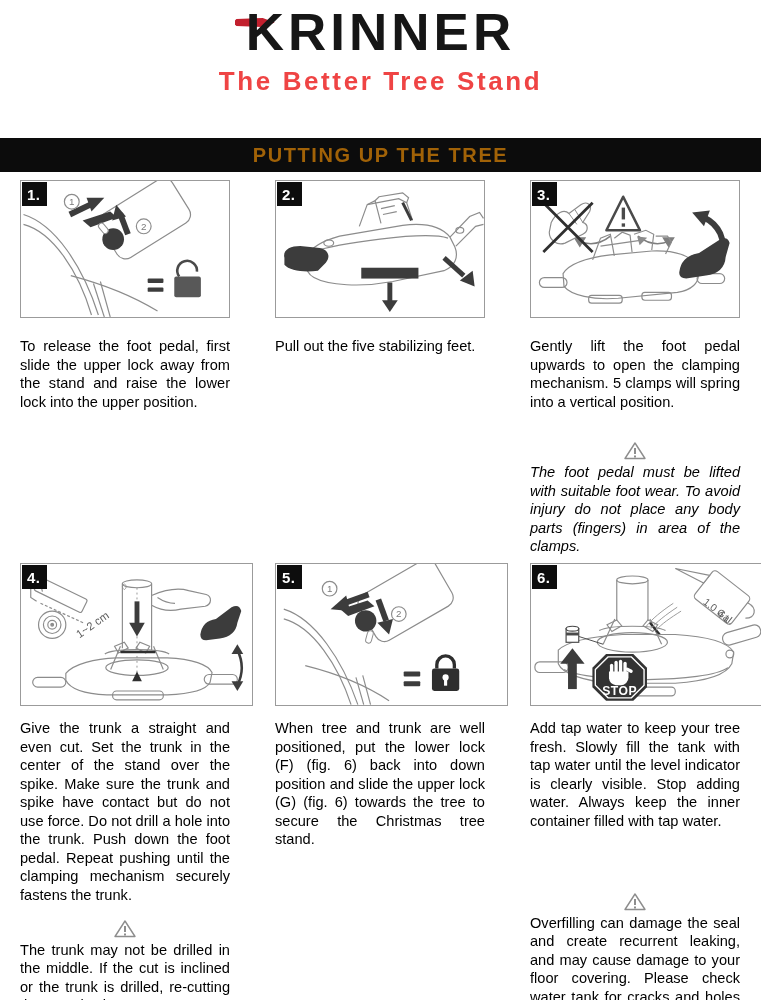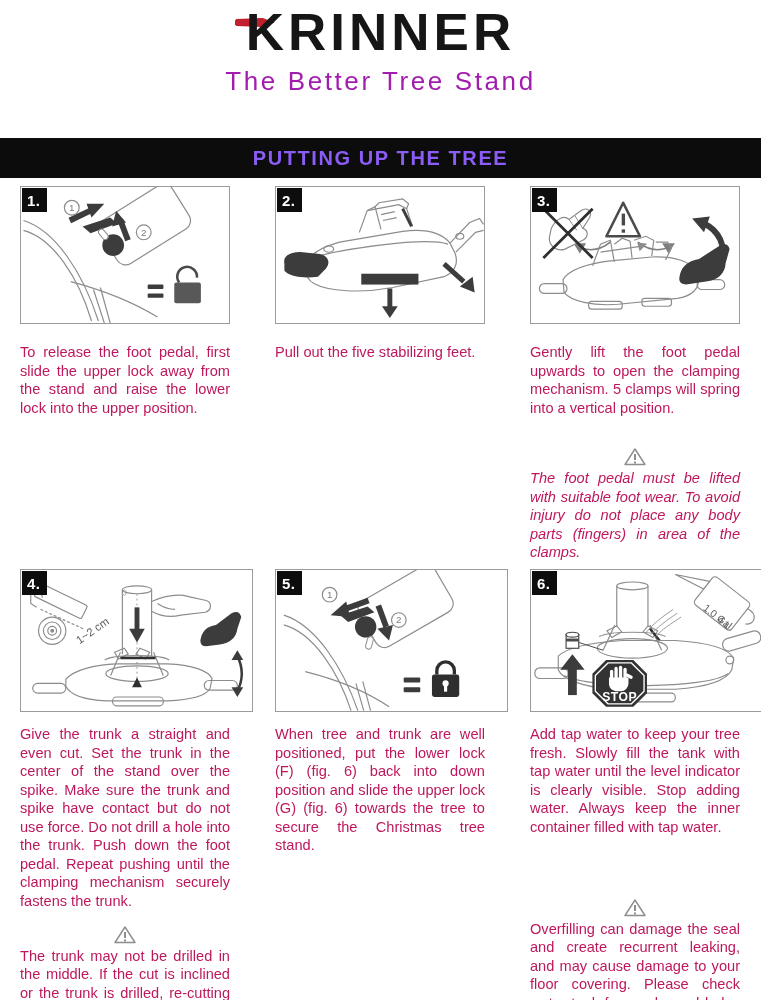--- a/index.html
+++ b/index.html
@@ -13,40 +13,40 @@
   .logo-wrap{position:relative;display:inline-block;line-height:1;}
   .logo-text{
     font-size:53px;font-weight:bold;letter-spacing:4px;color:#161616;
     line-height:1;display:inline-block;transform:scaleY(.96);
   }
   .red-swoosh{
     position:absolute;left:-11px;top:12px;width:40px;height:9px;background:#c2202e;
     clip-path:polygon(0 30%,4% 10%,70% 0,100% 50%,70% 100%,4% 90%,0 70%);
   }
   .tagline{
-    margin-top:7px;font-size:26px;font-weight:400;color:#a21caf;letter-spacing:2.6px;
+    margin-top:7px;font-size:26px;font-weight:700;color:#ef4444;letter-spacing:2.6px;
   }
   .title-bar{
-    height:40px;background:#0c0c0c;color:#8b5cf6;display:flex;align-items:center;justify-content:center;
+    height:34px;background:#0c0c0c;color:#a16207;display:flex;align-items:center;justify-content:center;
     font-size:20px;font-weight:bold;letter-spacing:1.6px;
   }
   
   .sheet{padding:8px 21px 0 20px;}
   .grid{display:grid;grid-template-columns:210px 210px 210px;justify-content:space-between;}
   .row-a .cell{height:383px;}
   .fig{position:relative;border:1px solid #9b9b9b;background:#fff;box-sizing:content-box;}
   .fig-a{width:208px;height:136px;}
   .fig-b{width:231px;height:141px;}
   .badge{
     position:absolute;top:1px;left:1px;width:25px;height:24px;background:#0d0d0d;color:#fff;
     font-weight:bold;font-size:15px;display:flex;align-items:center;padding-left:5px;box-sizing:border-box;
     letter-spacing:.5px;
   }
   .caption,.warn-text{
-    font-size:14.6px;line-height:18.5px;color:#be185d;text-align:justify;
+    font-size:14.6px;line-height:18.5px;color:#000000;text-align:justify;
   }
   .row-a .caption{margin-top:19px;}
   .row-b .caption{margin-top:13px;min-height:158px;box-sizing:border-box;}
   .row-a .warn{margin-top:30px;font-style:italic;}
   .warn .tri{display:block;margin:0 auto 3px;}
   svg text{font-family:"Liberation Sans", sans-serif;}
   .fig svg{display:block;}
 </style>
 </head>
 <body>

